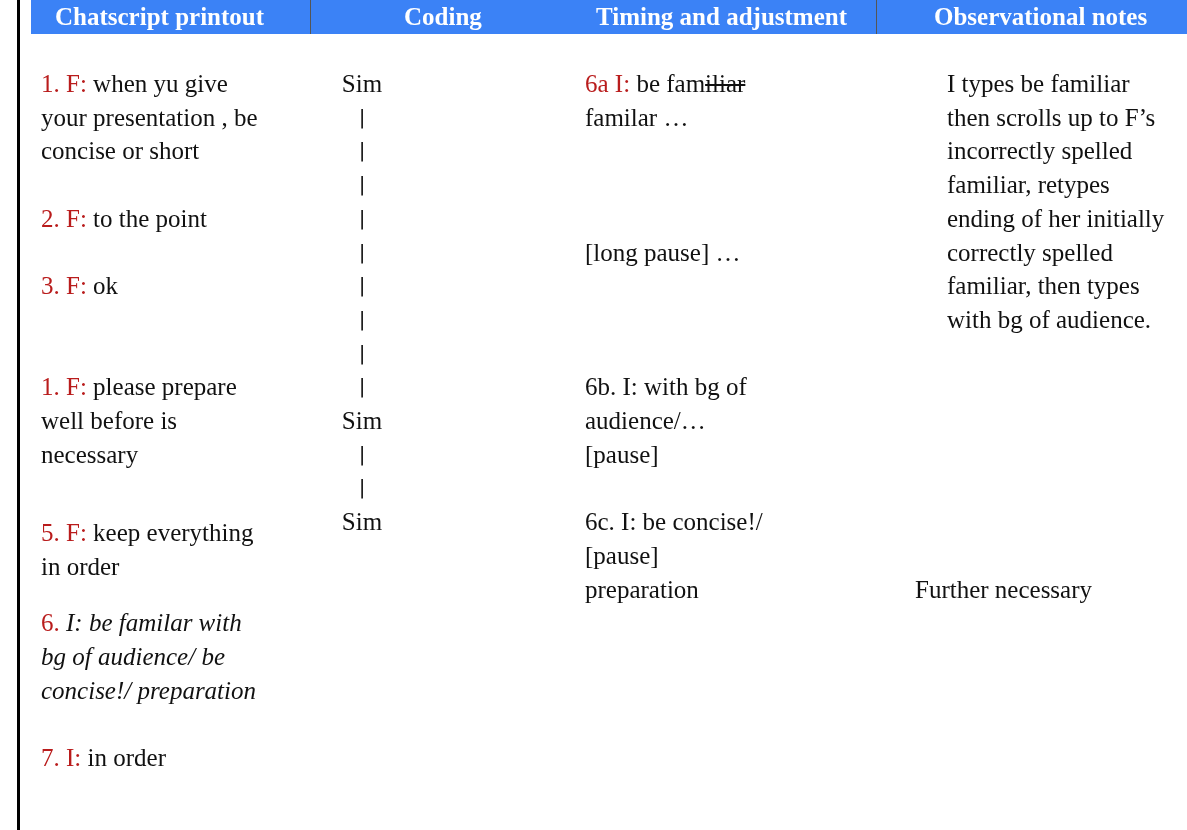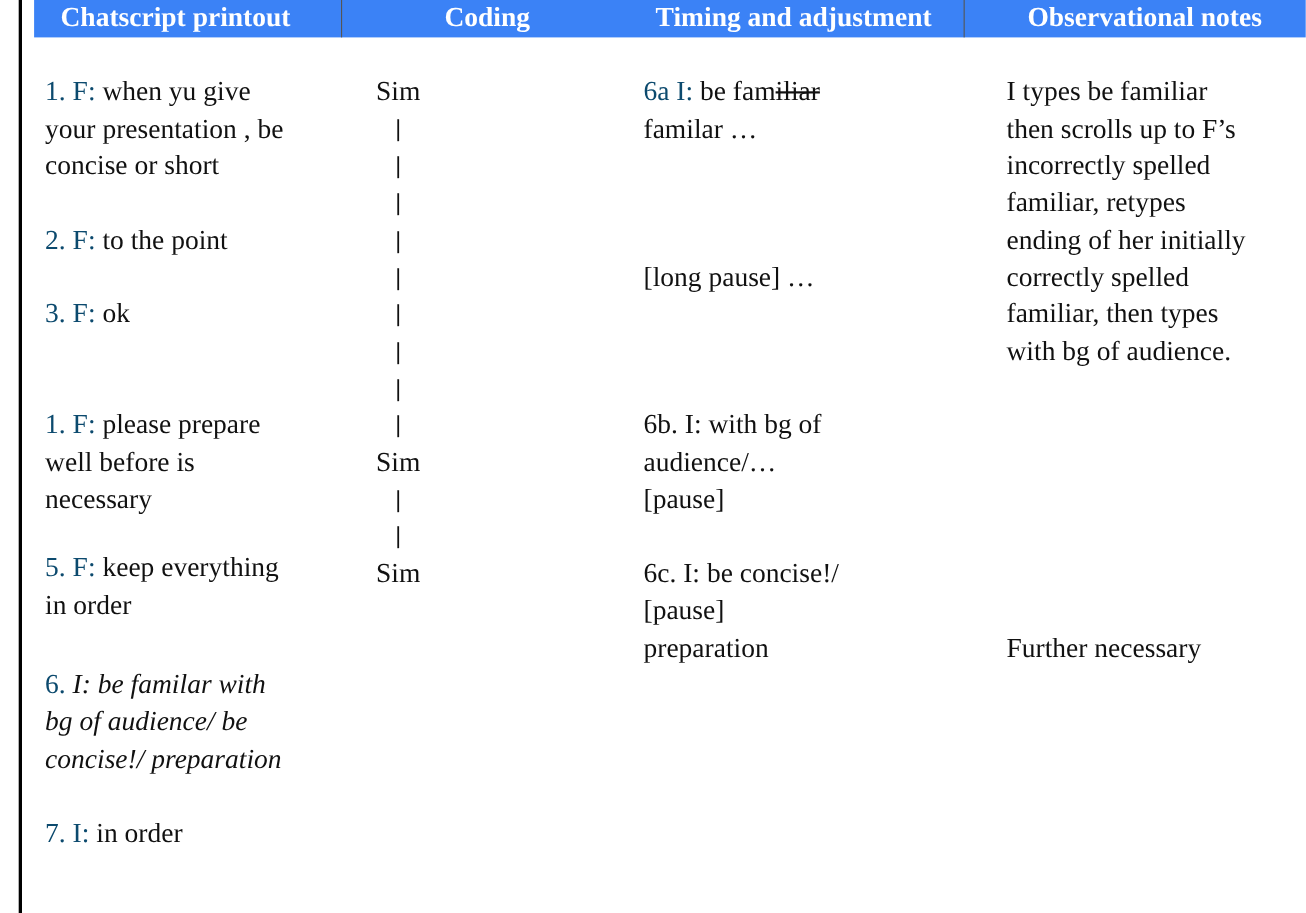--- a/index.html
+++ b/index.html
@@ -19,21 +19,21 @@
     color: #ffffff; font-weight: bold; font-size: 25px; white-space: nowrap;
   }
   .hsep {
     position: absolute; top: 0; width: 1px; height: 34px; background: #555;
   }
   .col {
     position: absolute; top: 67px;
     font-size: 25px; line-height: 33.7px;
   }
   .entry { position: absolute; left: 0; white-space: pre-line; line-height: 33.7px; }
-  .num { color: #0c4a6e; }
+  .num { color: #b91c1c; }
   .ital { font-style: italic; }
   .strike { text-decoration: line-through; text-decoration-thickness: 2px; }
   .coding-mark { text-align: center; width: 46px; position: absolute; left: 12px; height: 33.7px; }
 </style>
 </head>
 <body>
 
 <div class="left-rule"></div>
 
 <div class="header-bar">
@@ -47,21 +47,21 @@
 
 <div class="col" id="col-chatscript" style="left:41px; width:270px;">
     <div class="entry" style="top: 0px;"><span class="num" style="font-style: normal;">1. F:</span><span> when yu give
 your presentation , be
 concise or short</span></div>
     <div class="entry" style="top: 134.8px;"><span class="num" style="font-style: normal;">2. F:</span><span> to the point</span></div>
     <div class="entry" style="top: 202.2px;"><span class="num" style="font-style: normal;">3. F:</span><span> ok</span></div>
     <div class="entry" style="top: 303.3px;"><span class="num" style="font-style: normal;">1. F:</span><span> please prepare
 well before is
 necessary</span></div>
-    <div class="entry" style="top: 433px;"><span class="num" style="font-style: normal;">5. F:</span><span> keep everything
+    <div class="entry" style="top: 449px;"><span class="num" style="font-style: normal;">5. F:</span><span> keep everything
 in order</span></div>
     <div class="entry ital" style="top: 539.2px;"><span class="num" style="font-style: normal;">6.</span><span> I: be familar with
 bg of audience/ be
 concise!/ preparation</span></div>
     <div class="entry" style="top: 674px;"><span class="num" style="font-style: normal;">7. I:</span><span>  in order</span></div>
   </div>
 
 <div class="col" id="col-coding" style="left:327px; width:60px;">
     <div class="coding-mark" style="top: 0px;">Sim</div>
     <div class="coding-mark" style="top: 33.7px; font-family: &quot;DejaVu Sans&quot;, sans-serif; font-size: 20px;">|</div>
@@ -85,21 +85,21 @@
   <div class="entry" style="top:168.5px;font-family:Liberation Serif, serif;">[long pause] …</div>
   <div class="entry" style="top:303.3px;">6b. I: with bg of
 audience/…
 [pause]</div>
   <div class="entry" style="top:438.1px;">6c. I: be concise!/
 [pause]
 preparation</div>
 </div>
 
 <div class="col" id="col-notes" style="left:915px; width:270px;">
-  <div class="entry" style="top:0px;">I types be familiar
+  <div class="entry" style="top:0px;margin-left:32px;">I types be familiar
 then scrolls up to F’s
 incorrectly spelled
 familiar, retypes
 ending of her initially
 correctly spelled
 familiar, then types
 with bg of audience.</div>
   <div class="entry" style="top:505.5px;">Further necessary</div>
 </div>
 

